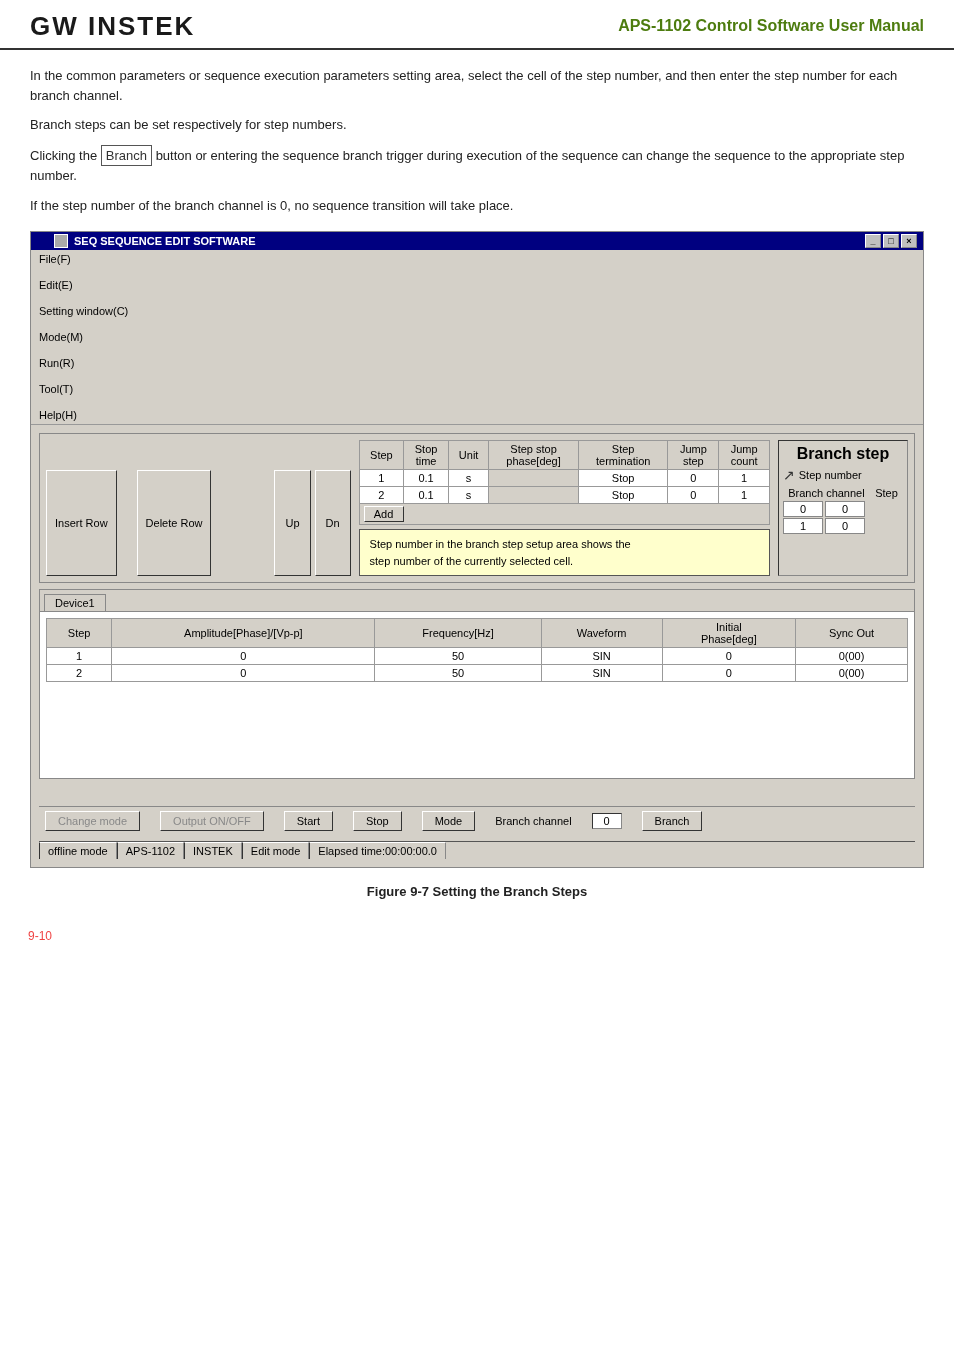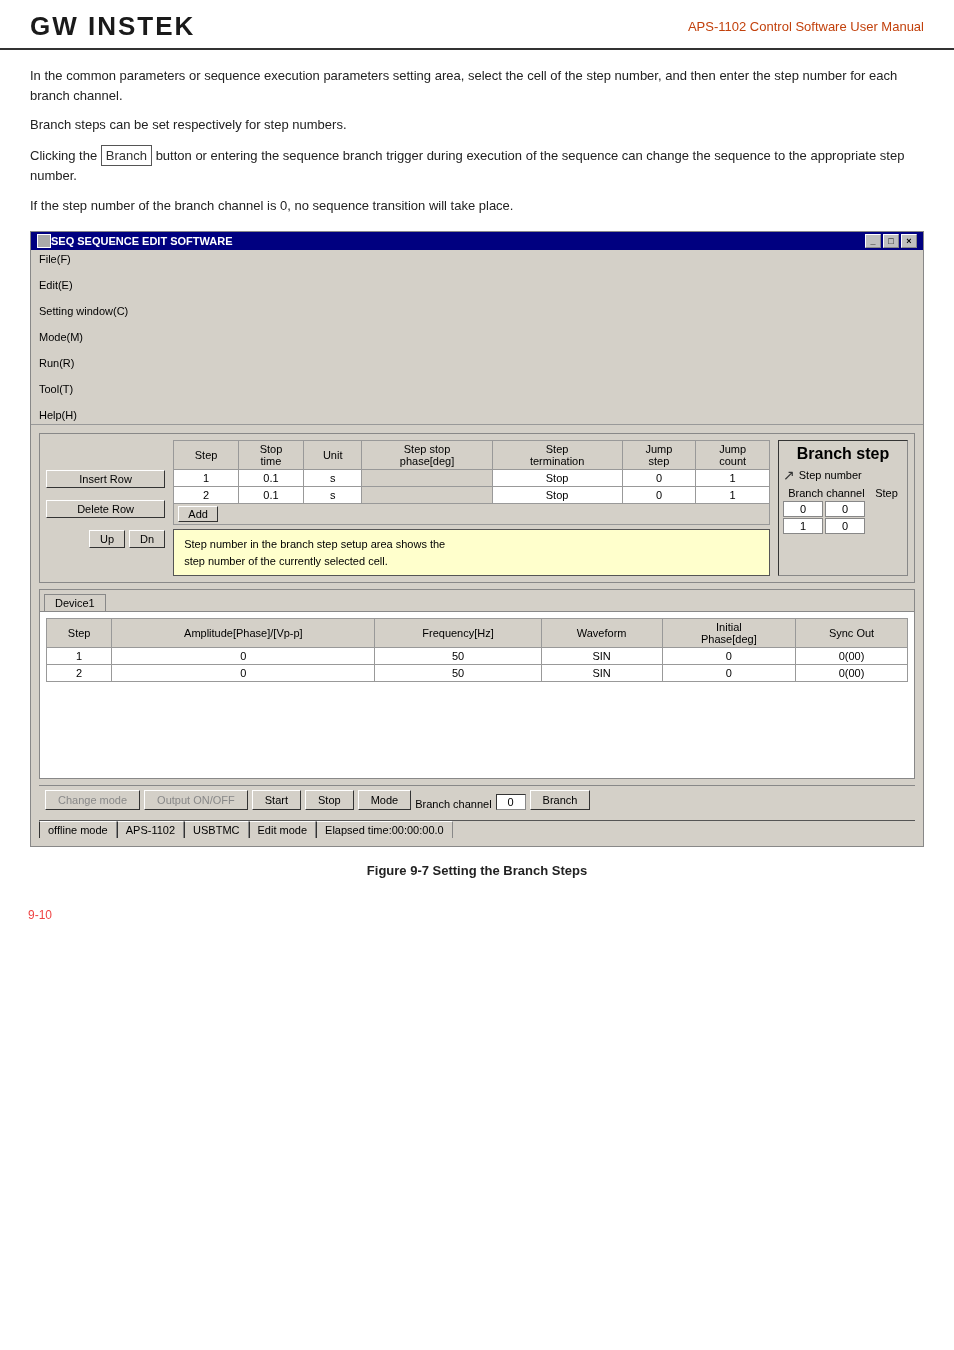--- a/index.html
+++ b/index.html
@@ -23,23 +23,23 @@
     }
     .logo {
       font-size: 28px;
       font-weight: 900;
       color: #1a1a1a;
       letter-spacing: 1px;
       font-family: 'Arial Black', Arial, sans-serif;
     }
     .logo span { color: #888; font-weight: 400; font-size: 14px; }
     .header-title {
-      font-size: 13px;
-      font-weight: normal;
-      color: #c2410c;
+      font-size: 16px;
+      font-weight: bold;
+      color: #4d7c0f;
     }
 
     
     .page-body {
       padding: 0 30px;
     }
     .page-body p {
       font-size: 13px;
       color: #222;
       margin-bottom: 10px;
@@ -68,20 +68,22 @@
       display: flex;
       align-items: center;
       justify-content: space-between;
       padding: 2px 6px;
       font-size: 11px;
       font-weight: bold;
     }
     .window-titlebar-left {
       display: flex;
       align-items: center;
+      gap: 6px;
+      margin-left: 17px;
     }
     .window-icon {
       width: 14px;
       height: 14px;
       background: #aaa;
       border: 1px solid #fff;
       display: inline-block;
     }
     .window-controls {
       display: flex;
@@ -130,22 +132,22 @@
       display: flex;
       gap: 8px;
       border: 1px solid #888;
       background: #d4d0c8;
       padding: 6px;
     }
 
     
     .left-buttons {
       display: flex;
-      flex-direction: column;
-      gap: 12px;
+      flex-direction: row;
+      gap: 20px;
       padding-top: 30px;
     }
     .win-button {
       background: #d4d0c8;
       border: 1px solid #888;
       border-top-color: #fff;
       border-left-color: #fff;
       border-right-color: #333;
       border-bottom-color: #333;
       padding: 2px 8px;
@@ -303,23 +305,24 @@
     }
     .device-body {
       min-height: 120px;
     }
 
     
     .bottom-toolbar {
       background: #d4d0c8;
       border-top: 1px solid #888;
       display: flex;
-      align-items: flex-end;
-      gap: 4px;
+      align-items: center;
+      gap: 20px;
       padding: 4px 6px;
+      margin-top: 21px;
     }
     .toolbar-btn {
       background: #d4d0c8;
       border: 1px solid #888;
       border-top-color: #fff;
       border-left-color: #fff;
       border-right-color: #333;
       border-bottom-color: #333;
       padding: 3px 12px;
       font-size: 11px;
@@ -547,21 +550,21 @@
       <span>
         <span>Branch channel</span>
       </span>
       <input class="branch-input" type="text" value="0" style="">
       <button class="toolbar-btn active">Branch</button>
     </div>
 
     <div class="status-bar">
       <div class="status-cell">offline mode</div>
       <div class="status-cell">APS-1102</div>
-      <div class="status-cell">USBTMC</div>
+      <div class="status-cell">INSTEK</div>
       <div class="status-cell">Edit mode</div>
       <div class="status-cell">Elapsed time:00:00:00.0</div>
     </div>
 
   </div>
 </div>
 
 <div class="figure-caption">Figure 9-7 Setting the Branch Steps</div>
 
 <div class="page-number">9-10</div>

